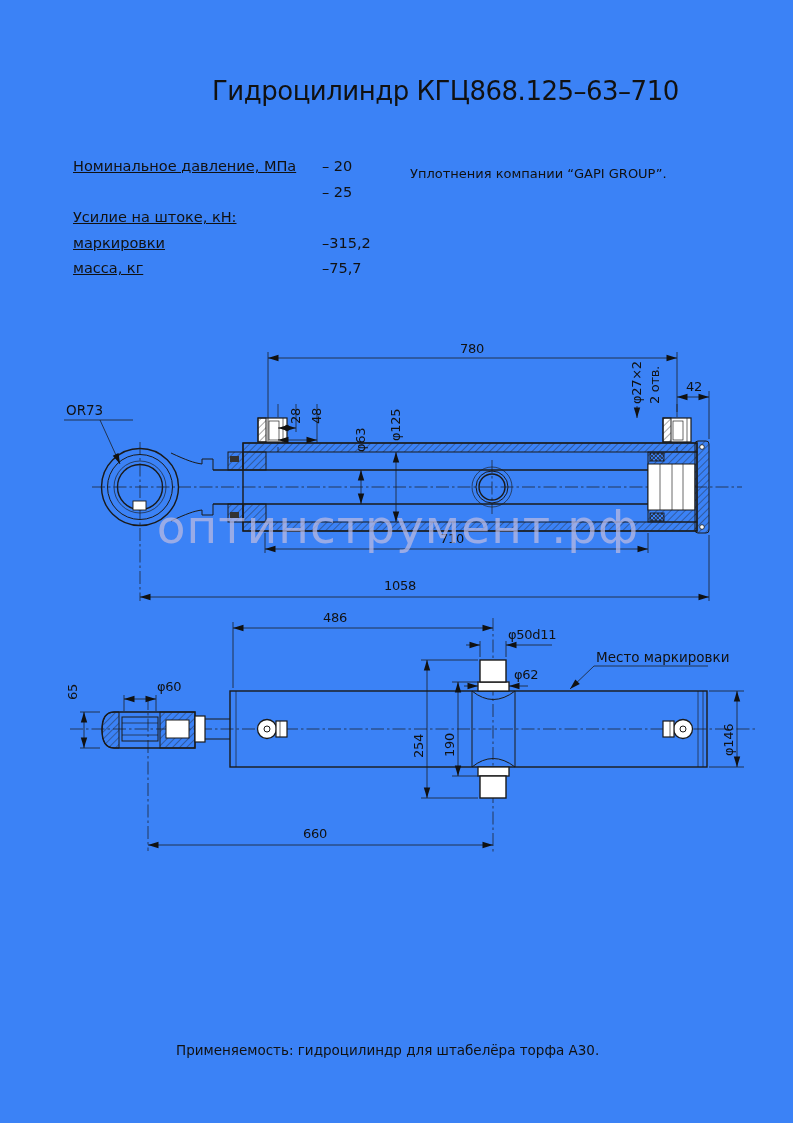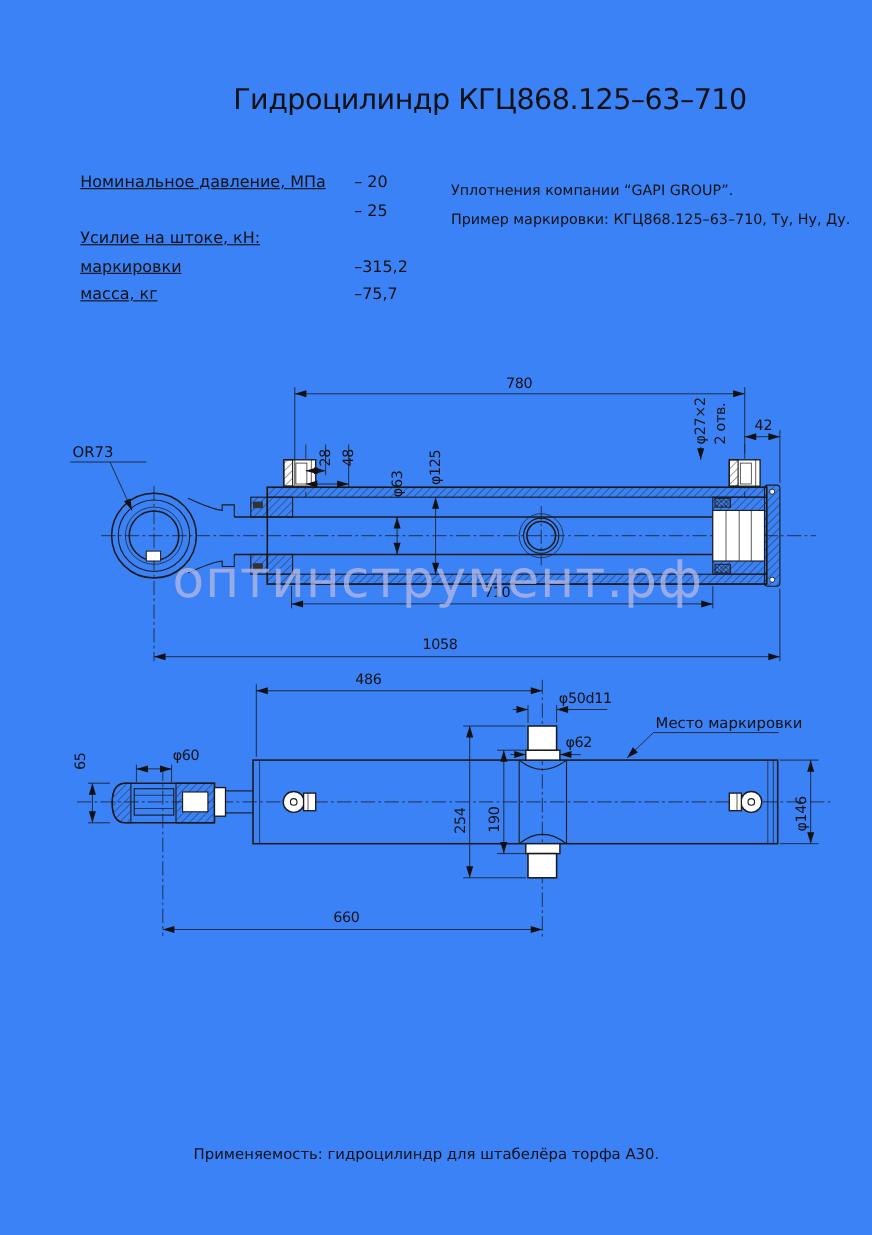--- a/index.html
+++ b/index.html
@@ -35,21 +35,20 @@
   <div class="specs">
     <div class="srow"><span>Номинальное давление, МПа</span><span class="sval">– 20</span></div>
     <div class="srow"><span class="sval">– 25</span></div>
     <div class="srow"><span>Усилие на штоке, кН:</span><span class="sval"></span></div>
     <div class="srow"><span>маркировки</span><span class="sval">–315,2</span></div>
     <div class="srow"><span>масса, кг</span><span class="sval">–75,7</span></div>
   </div>
 
   <div class="notes">
     <div>Уплотнения компании “GAPI GROUP”.</div>
-    <div>Пример маркировки: КГЦ868.125–63–710, Ту, Ну, Ду.</div>
   </div>
 
   <svg width="793" height="1123" viewBox="0 0 793 1123">
     <defs>
       <pattern id="h" width="5" height="5" patternUnits="userSpaceOnUse" patternTransform="rotate(45)">
         <line x1="0" y1="0" x2="0" y2="5" stroke="#222" stroke-width="0.8"></line>
       </pattern>
       <pattern id="x" width="4" height="4" patternUnits="userSpaceOnUse">
         <path d="M0,0 L4,4 M4,0 L0,4" stroke="#222" stroke-width="0.7" fill="none"></path>
       </pattern>

